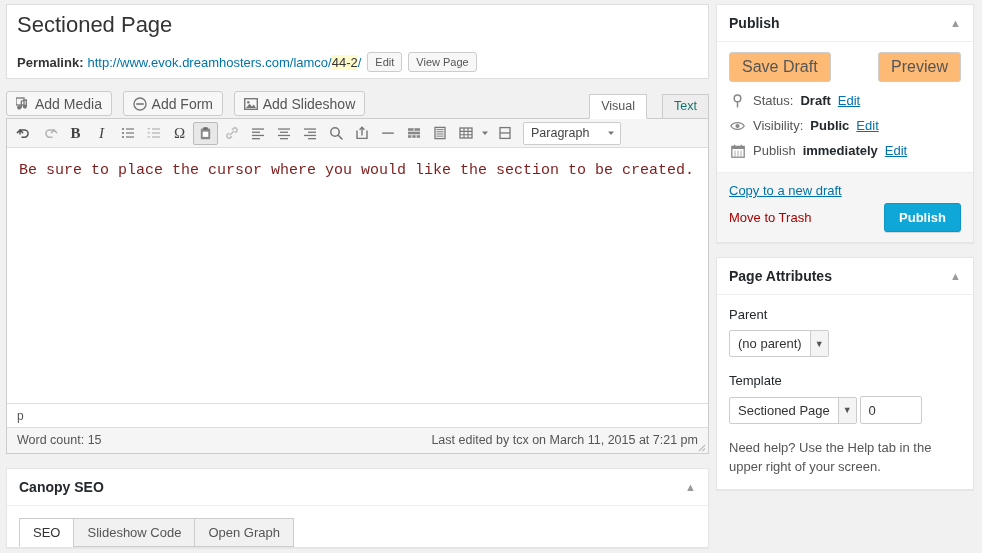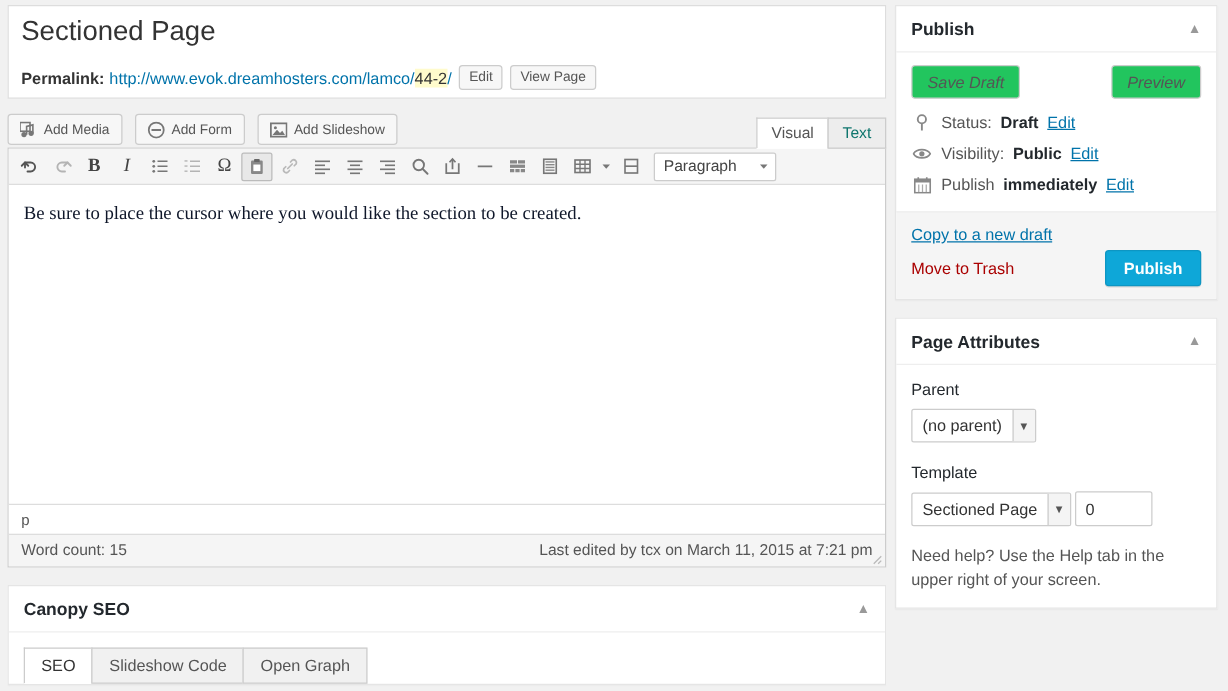--- a/index.html
+++ b/index.html
@@ -69,29 +69,29 @@
   }
   .media-btn {
     display: inline-flex;
     align-items: center;
     gap: 5px;
     border: 1px solid #ccc;
     background: #f7f7f7;
     border-radius: 3px;
     height: 25px;
     padding: 0 9px;
-    font-size: 11px;
+    font-size: 14px;
     color: #555;
     margin-right: 7px;
     cursor: pointer;
     vertical-align: top;
   }
   .media-btn svg { display: block; }
 
-  .ed-tabs { position: absolute; right: 0; bottom: -1px; display: flex; }
+  .ed-tabs { position: absolute; right: 0; bottom: -1px; display: flex; gap: 16px; }
   .ed-tab {
     border: 1px solid #ccc;
     padding: 4px 11px 5px 11px;
     font-size: 12.5px;
     color: #0f766e;
     background: #ededed;
     border-bottom-color: #ccc;
     cursor: pointer;
     margin-left: -1px;
   }
@@ -140,24 +140,24 @@
     padding: 0 5px 0 7px;
     font-size: 12.5px;
     color: #444;
     cursor: pointer;
   }
 
   .content-area {
     height: 255px;
     padding: 12px 12px;
     background: #fff;
-    font-family: Liberation Serif, serif;
+    font-family: Liberation Mono, monospace;
     font-size: 15px;
     line-height: 1.5;
-    color: #0f172a;
+    color: #7f1d1d;
     cursor: text;
     overflow: hidden;
   }
   .content-area p { margin: 0; }
 
   .path-bar {
     border-top: 1px solid #ddd;
     background: #fff;
     font-size: 12px;
     color: #555;
@@ -214,27 +214,26 @@
   }
   .side-box { margin-bottom: 14px; }
   .side-body { padding: 10px 12px 12px 12px; }
 
   .publish-top {
     display: flex; justify-content: space-between; align-items: center;
     margin-bottom: 11px;
   }
   .btn-secondary {
     border: 1px solid #ccc;
-    background: #22c55e;
+    background: #fdba74;
     color: #555;
     border-radius: 3px;
-    font-size: 13px;
+    font-size: 16px;
     padding: 5px 12px;
     cursor: pointer;
-    font-style: italic;
   }
   .misc-row {
     display: flex; align-items: center; gap: 7px;
     margin-bottom: 10px;
     font-size: 13px; color: #555;
   }
   .misc-row b { color: #23282d; }
   .misc-row .ico { color: #888; display: flex; width: 17px; justify-content: center; }
   .lnk { color: #0073aa; text-decoration: underline; cursor: pointer; }
 

